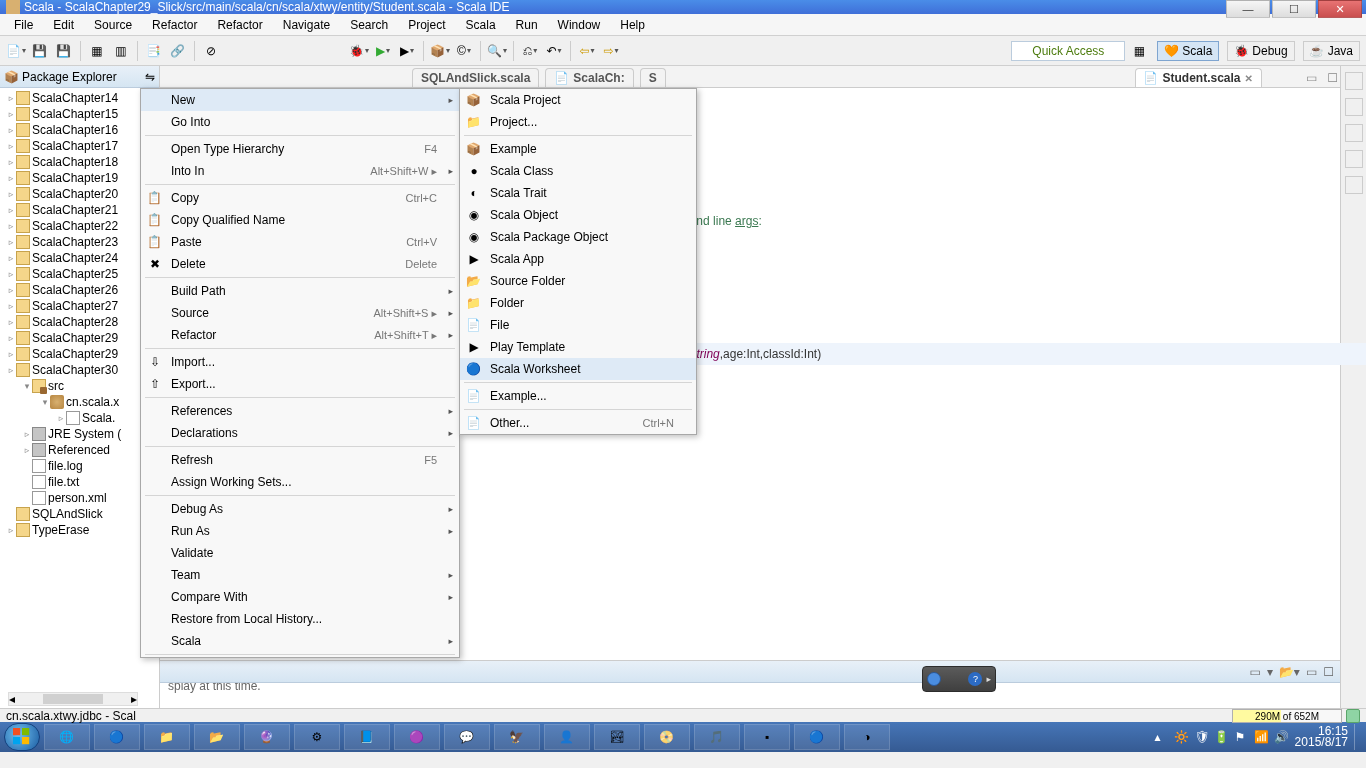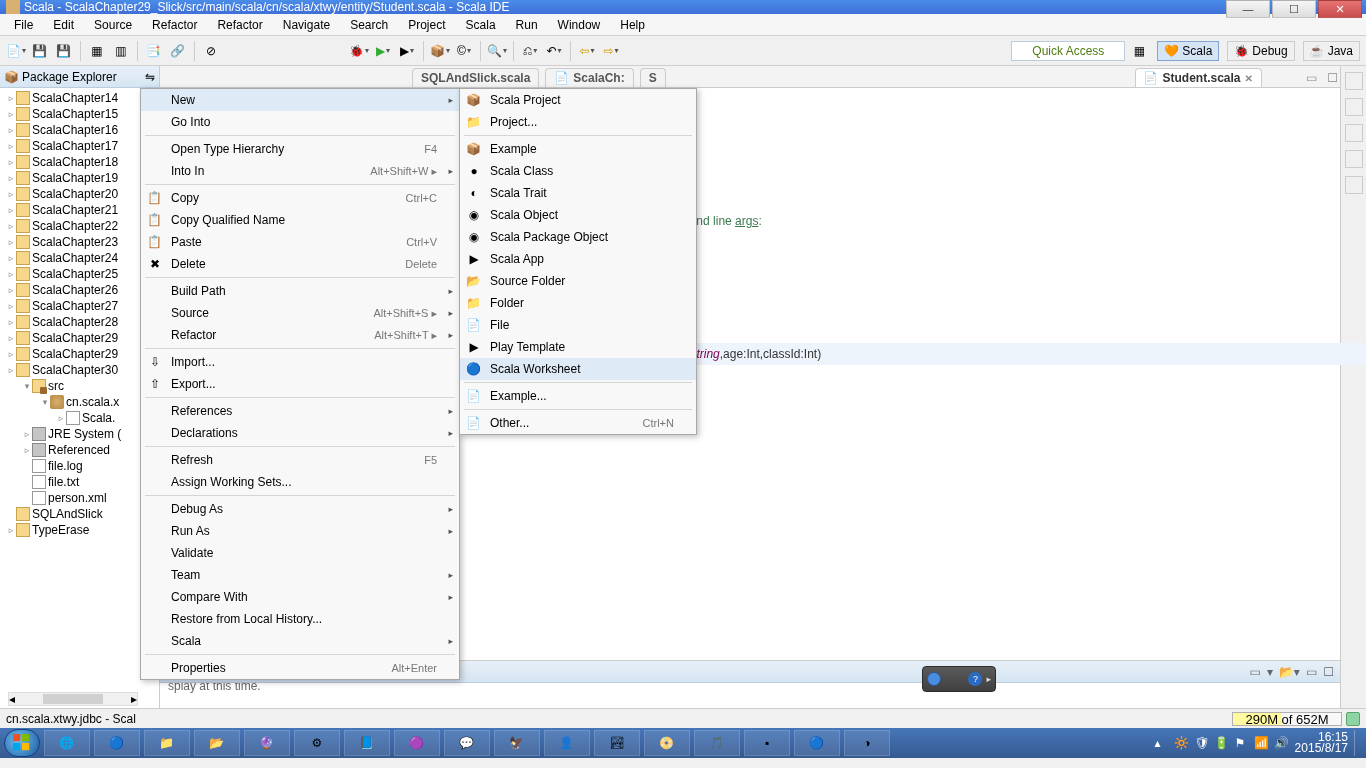--- a/index.html
+++ b/index.html
@@ -68,25 +68,25 @@
 
 #ctx1 { left: 140px; top: 88px; width: 320px; }
 #ctx2 { left: 459px; top: 88px; width: 238px; }
 
 .bottom-pane { height: 48px; background: white; border-top: 1px solid #ccc; padding: 4px 8px; position: relative; }
 .bottom-pane .hint { color: #666; font-size: 12px; padding-top: 14px; }
 .bottom-tabs { position: absolute; top: 0; left: 0; right: 0; height: 22px; background: linear-gradient(#e8f0f8,#d5e5f2); border-bottom: 1px solid #bcd; display:flex; align-items:center; justify-content: space-between; padding: 0 6px;}
 .bottom-tabs .tbs-right { display: flex; gap: 6px; }
 .bottom-tabs .tbs-right span { color: #666; }
 
-.statusbar { height: 20px; background: #f0f0f0; border-top: 1px solid #ccc; display: flex; align-items: center; padding: 0 6px; font-size: 11px; justify-content: flex-end; }
+.statusbar { height: 14px; background: #f0f0f0; border-top: 1px solid #ccc; display: flex; align-items: center; padding: 0 6px; font-size: 11px; justify-content: flex-end; }
 .memory { margin-left: auto; display: flex; align-items: center; gap: 4px; }
 .memory .bar { width: 110px; height: 14px; border: 1px solid #b0b0b0; position: relative; background: #f8f8f8; }
 .memory .bar .fill { position: absolute; left: 0; top: 0; bottom: 0; width: 44%; background: #fffaa0; }
-.memory .bar .txt { position: absolute; inset: 0; text-align: center; font-size: 13px; line-height: 14px; }
+.memory .bar .txt { position: absolute; inset: 0; text-align: center; font-size: 10px; line-height: 14px; }
 .memory .trash { width: 14px; height: 14px; background: #8fd4a4; border-radius: 2px; border: 1px solid #5aa56a; }
 
 .taskbar { height: 30px; background: linear-gradient(#4676b8,#355a92); display: flex; align-items: center; padding: 0 4px; gap: 4px; }
 .startorb { width: 36px; height: 28px; border-radius: 14px; background: radial-gradient(circle at 40% 40%, #6fc0f0, #1a5aa0); border: 1px solid #13407d; display: flex; align-items: center; justify-content: center; }
 .taskbtn { width: 46px; height: 26px; background: rgba(255,255,255,.1); border: 1px solid rgba(255,255,255,.15); display: flex; align-items: center; justify-content: center; }
 .tray { margin-left: auto; display: flex; align-items: center; gap: 6px; color: white; }
 .tray .clock { text-align: right; font-size: 10px; line-height: 11px; }
 .tray .ticon2 { width: 14px; height: 14px; }
 
 .hscroll { position: absolute; left: 8px; bottom: 0; height: 14px; width: 130px; background: #f0f0f0; border: 1px solid #ddd; display:flex; align-items:center;}
@@ -506,25 +506,20 @@
     <div class="row">
       <span class="micon"></span>
       <span class="label">Restore from Local History...</span>
     </div>
     <div class="row">
       <span class="micon"></span>
       <span class="label">Scala</span>
       <span class="subarrow">▸</span>
     </div>
     <hr>
-    <div class="row">
-      <span class="micon"></span>
-      <span class="label">Properties</span>
-      <span class="accel">Alt+Enter</span>
-    </div>
   </div>
 
 <div class="ctx-menu" id="ctx2">
     <div class="row">
       <span class="micon">📦</span>
       <span class="label">Scala Project</span>
     </div>
     <div class="row">
       <span class="micon">📁</span>
       <span class="label">Project...</span>

